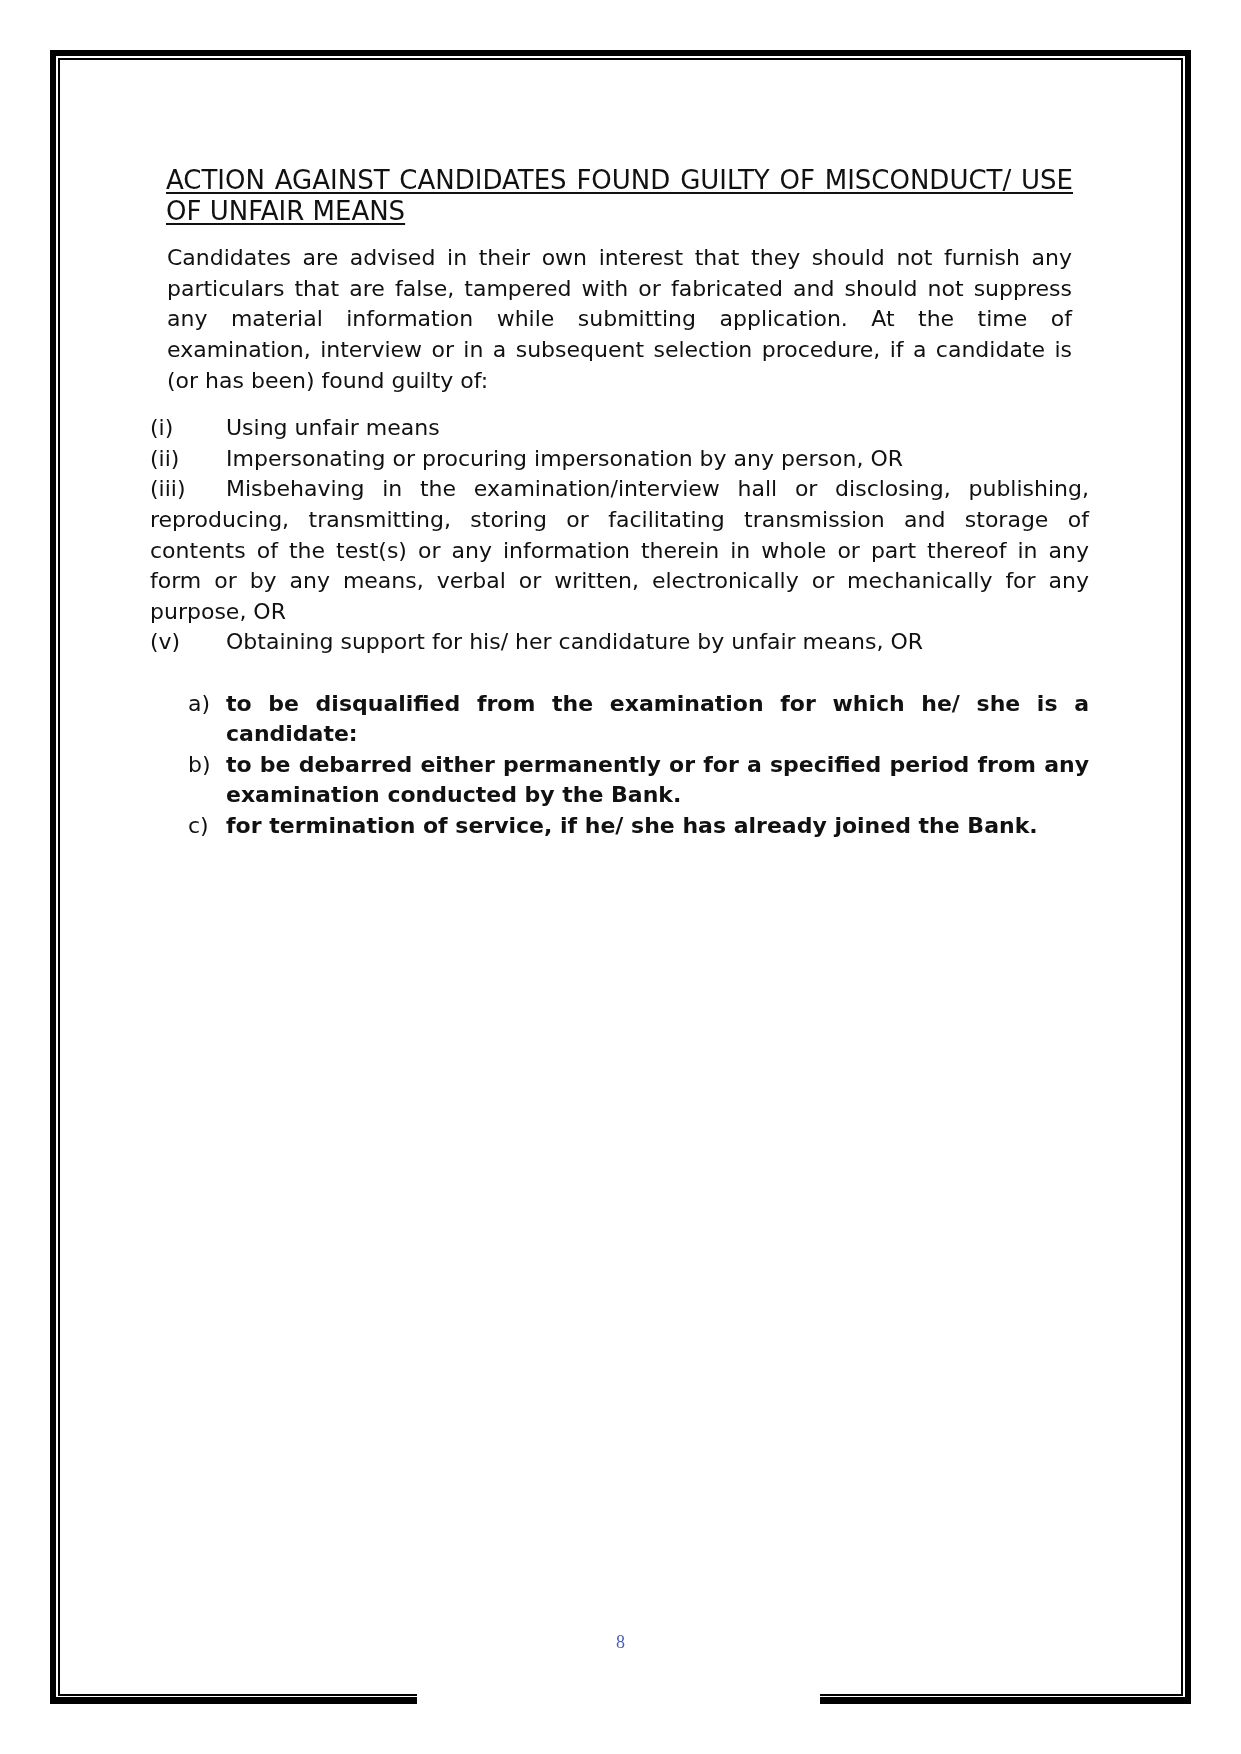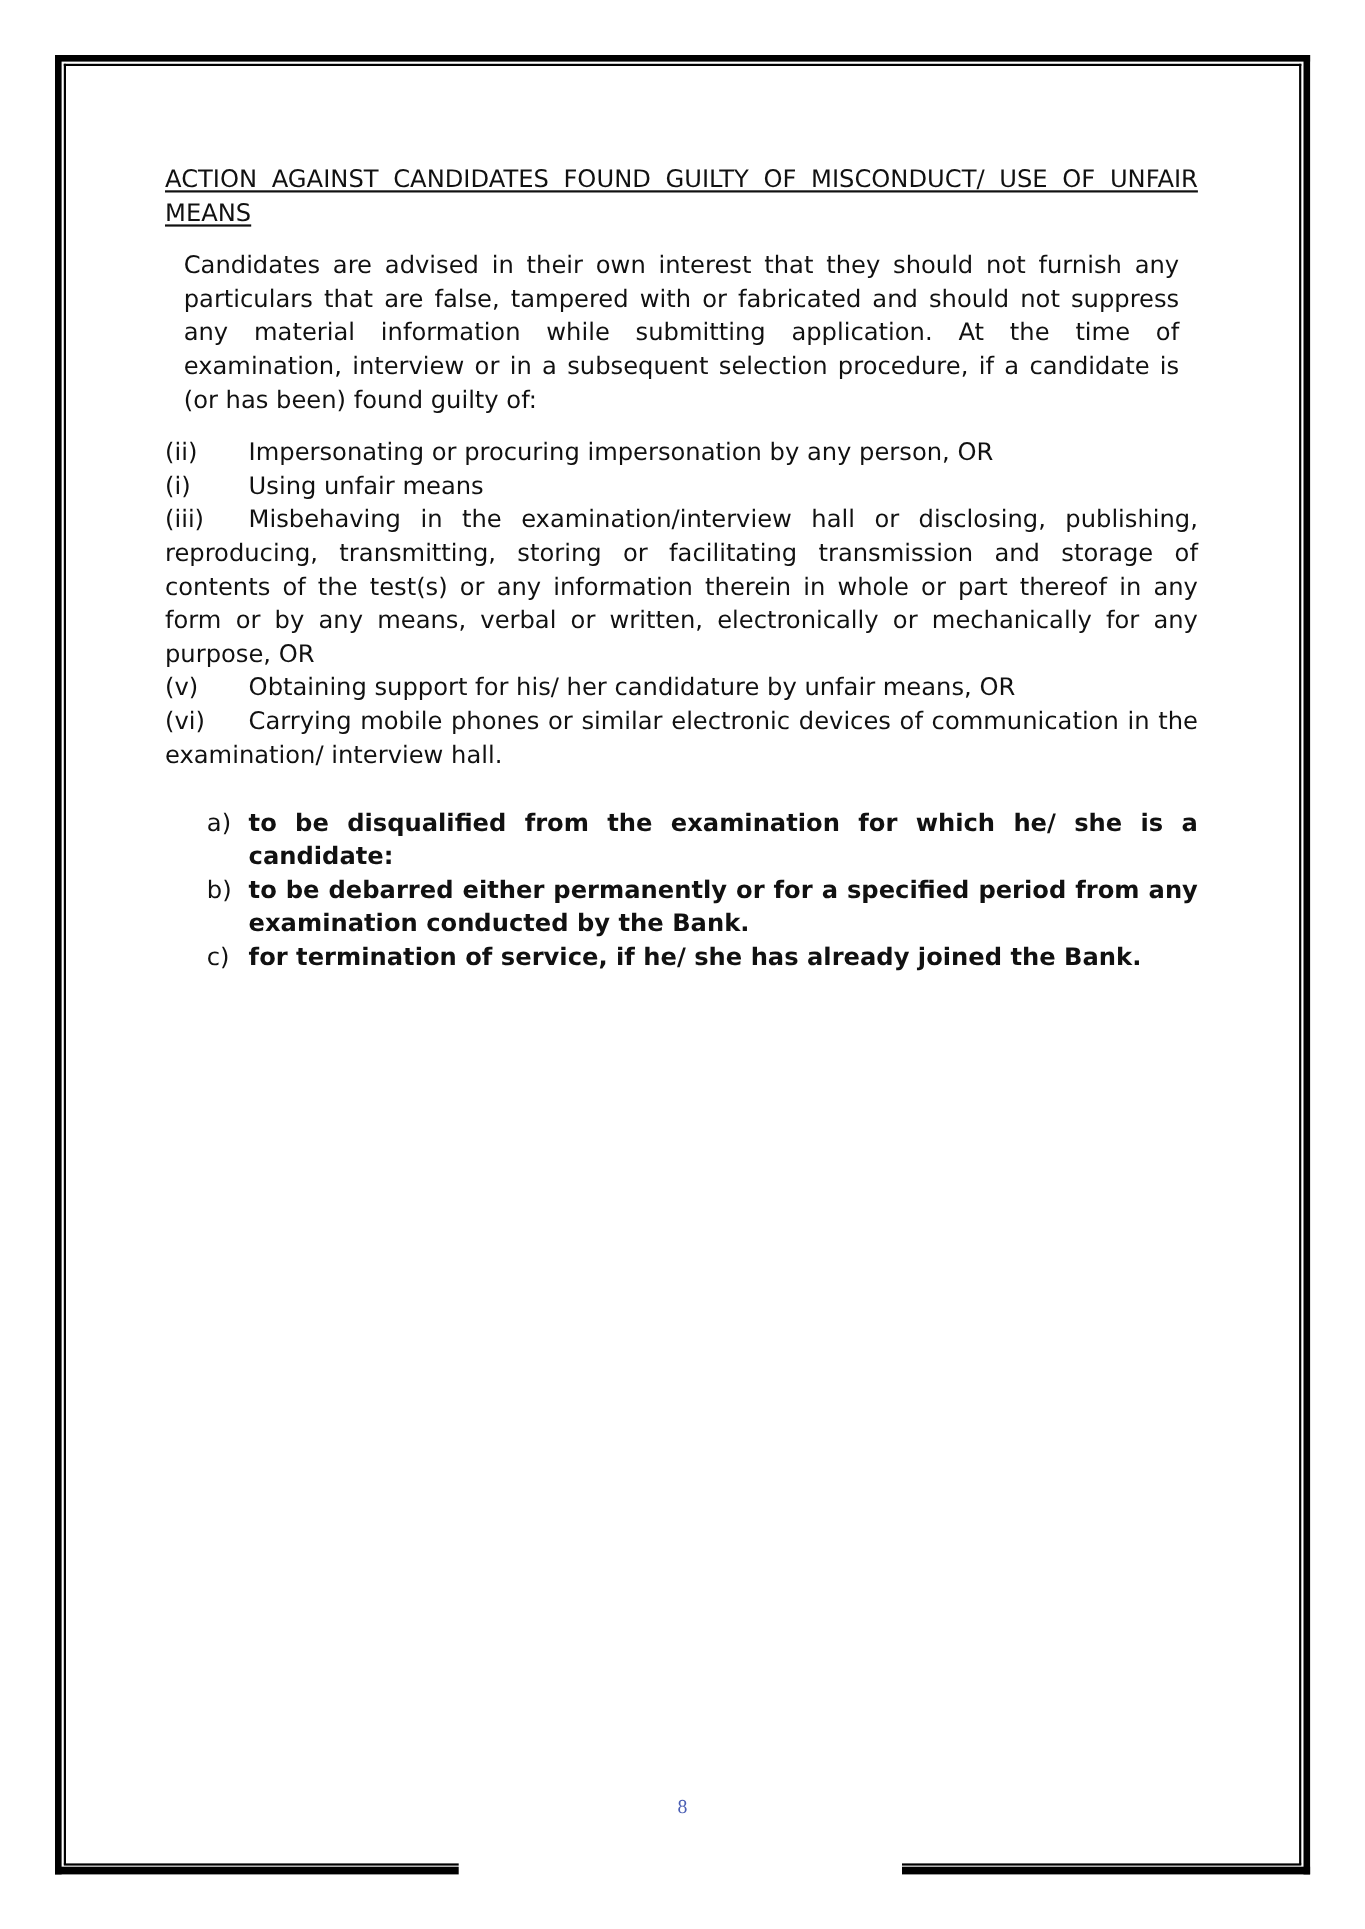--- a/index.html
+++ b/index.html
@@ -31,23 +31,23 @@
       width: 939px;
       font-size: 22px;
       line-height: 30.6px;
     }
     .heading {
       text-decoration: underline;
       text-underline-offset: 3px;
       text-decoration-thickness: 1.5px;
       text-align: justify;
       text-align-last: left;
-      margin: 0;
+      margin: 16px;
       font-weight: normal;
-      font-size: 22px;
+      font-size: 26px;
       word-spacing: 0px;
     }
     .para {
       margin: 17px;
       text-align: justify;
     }
     .item {
       margin: 0;
       text-align: justify;
     }
@@ -96,25 +96,24 @@
 <div class="border-thin" style="left:58px; top:58px; width:2px; height:1637px;"></div>
 <div class="border-thin" style="left:1181px; top:58px; width:2px; height:1637px;"></div>
 <div class="border-thin" style="left:58px; top:1694px; width:359px; height:2px;"></div>
 <div class="border-thin" style="left:820px; top:1694px; width:363px; height:2px;"></div>
 
 <div class="content">
   <h1 class="heading">ACTION AGAINST CANDIDATES FOUND GUILTY OF MISCONDUCT/ USE OF UNFAIR MEANS</h1>
   <p class="para">Candidates are advised in their own interest that they should not furnish any particulars that are false, tampered with or fabricated and should not suppress any material information while submitting application. At the time of examination, interview or in a subsequent selection procedure, if a candidate is (or has been) found guilty of:</p>
 
   <div>
+    <p class="item"><span class="label">(i)</span><span>Using unfair means</span></p>
     <p class="item"><span class="label">(ii)</span><span>Impersonating or procuring impersonation by any person, OR</span></p>
-    <p class="item"><span class="label">(i)</span><span>Using unfair means</span></p>
     <p class="item"><span class="label">(iii)</span><span>Misbehaving in the examination/interview hall or disclosing, publishing, reproducing, transmitting, storing or facilitating transmission and storage of contents of the test(s) or any information therein in whole or part thereof in any form or by any means, verbal or written, electronically or mechanically for any purpose, OR</span></p>
     <p class="item"><span class="label">(v)</span><span>Obtaining support for his/ her candidature by unfair means, OR</span></p>
-    <p class="item"><span class="label">(vi)</span><span>Carrying mobile phones or similar electronic devices of communication in the examination/ interview hall.</span></p>
   </div>
 
   <div class="blank"></div>
 
 
   <div>
     <div class="sub-item">
       <span class="label">a)</span>
       <span class="text">to be disqualified from the examination for which he/ she is a candidate:</span>
     </div>

